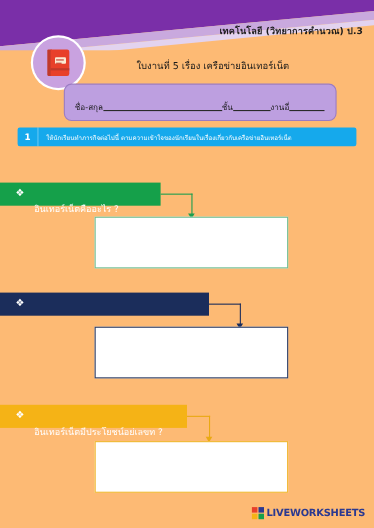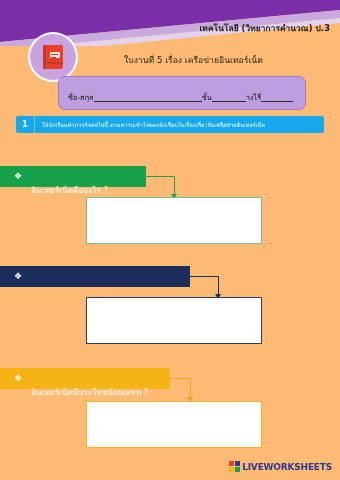--- a/index.html
+++ b/index.html
@@ -57,21 +57,21 @@
     font-size:8.6px;color:#1a1a1a;white-space:nowrap;margin-left:44px;
   }
 
   
   .namebox{
     position:absolute;left:58px;top:76px;width:246px;height:32px;
     background:#BD9FE0;border:1px solid #9B7CC4;border-radius:7px;
   }
   .name-row{
     position:absolute;left:9px;bottom:6px;right:8px;
-    display:flex;align-items:center;font-size:7.4px;color:#171717;
+    display:flex;align-items:flex-start;font-size:7.4px;color:#171717;
   }
   .nm-lab{white-space:nowrap;padding-bottom:0px;}
   .nm-line{flex:0 0 auto;border-bottom:1px solid #2a2a2a;height:9px;}
   .ln-a{width:108px;}
   .ln-b{width:34px;}
   .ln-c{width:32px;}
 
   
   .instr{
     position:absolute;left:16px;top:116px;width:308px;height:17px;
@@ -166,21 +166,21 @@
   </div>
 
   <div class="ws-title">ใบงานที่ 5 เรื่อง เครือข่ายอินเทอร์เน็ต</div>
 
   <div class="namebox">
     <div class="name-row">
       <span class="nm-lab">ชื่อ-สกุล</span>
       <span class="nm-line ln-a"></span>
       <span class="nm-lab">ชั้น</span>
       <span class="nm-line ln-b"></span>
-      <span class="nm-lab">างไรี่</span>
+      <span class="nm-lab">งานอี่</span>
       <span class="nm-line ln-c"></span>
     </div>
   </div>
 
   <div class="instr">
     <div class="instr-num">1</div>
     <div class="instr-txt">ให้นักเรียนทำภารกิจต่อไปนี้ ตามความเข้าใจของนักเรียนในเรื่องเกี่ยวกับเครือข่ายอินเทอร์เน็ต</div>
   </div>
 
   <div class="qblock" style="top:166px;height:90px;">

